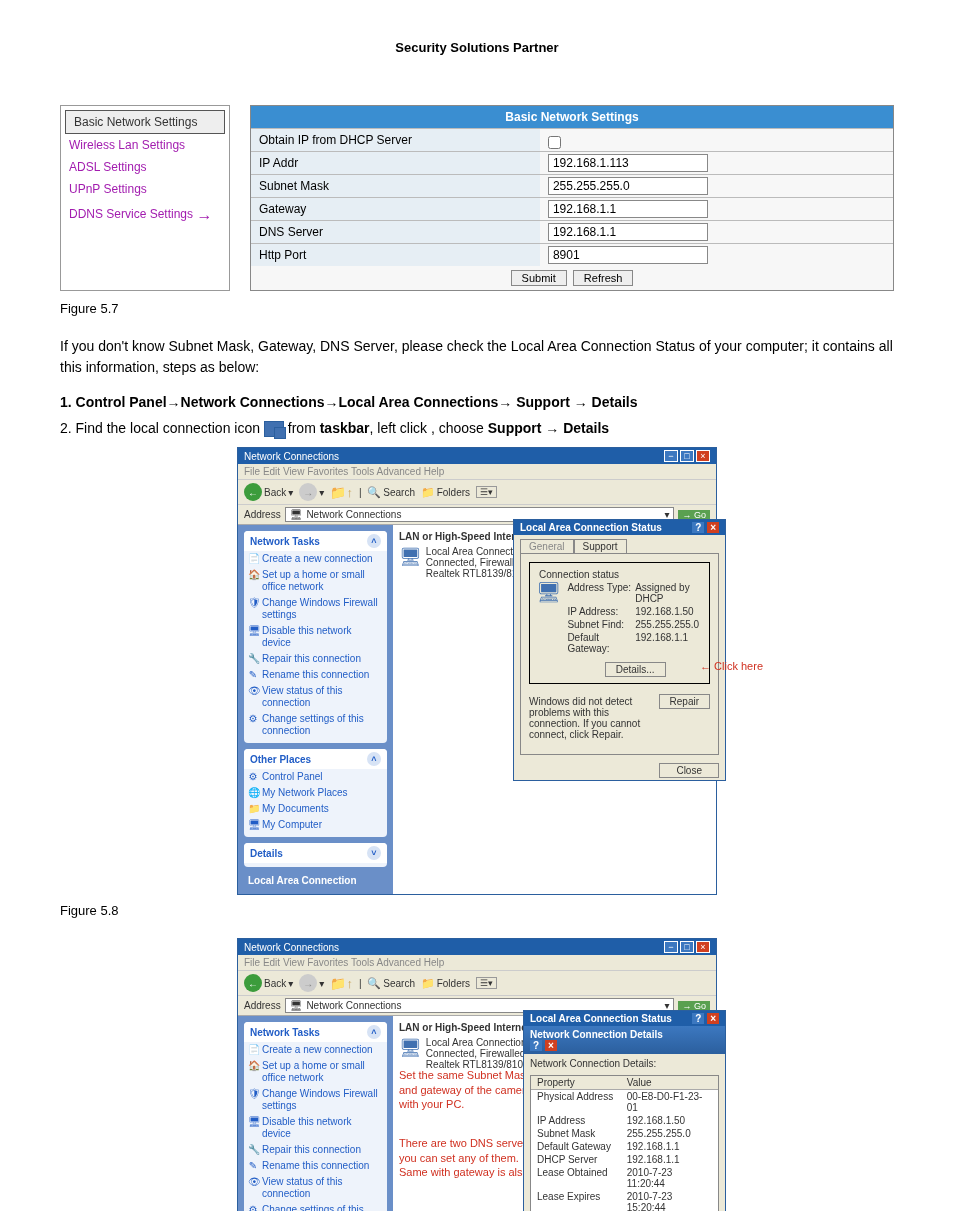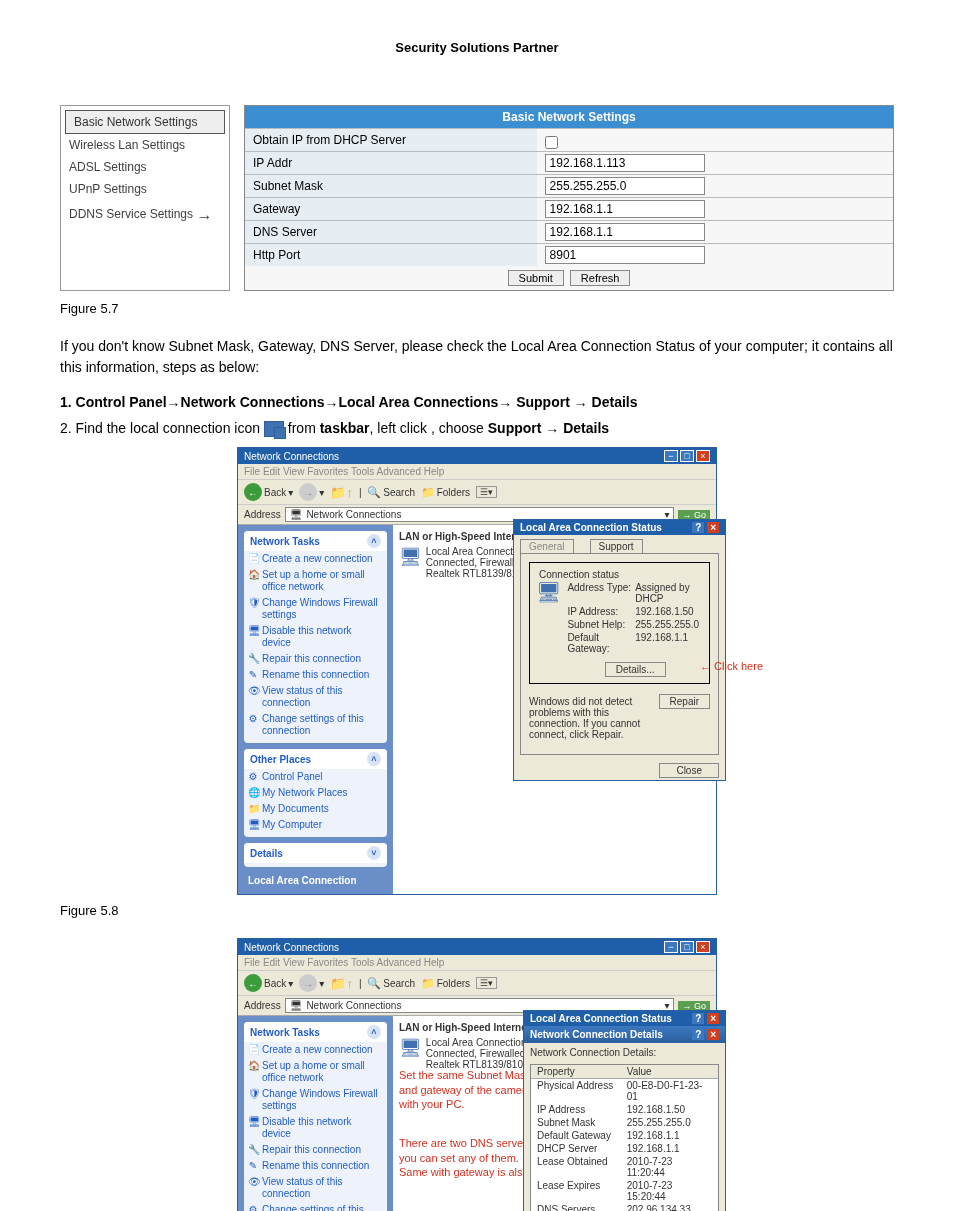--- a/index.html
+++ b/index.html
@@ -1,20 +1,20 @@
 <!DOCTYPE html>
 <html><head>
 <meta charset="utf-8">
 <style>
   * { box-sizing: border-box; margin: 0; padding: 0; }
   body { font-family: Arial, sans-serif; font-size: 13px; color: #000; background: #fff; width: 954px; margin: 0 auto; padding: 40px 60px; }
   .header-title { text-align: center; font-weight: bold; font-size: 13px; margin-bottom: 50px; }
-  .fig-wrap { display: flex; gap: 14px; margin-bottom: 10px; }
+  .fig-wrap { display: flex; gap: 20px; margin-bottom: 10px; }
   .sidenav { width: 170px; border: 1px solid #999; padding: 4px 0; background: #fff; font-size: 12px; }
-  .sidenav-item { padding: 4px 8px; color: #404040; cursor: pointer; }
+  .sidenav-item { padding: 4px 8px; color: #a21caf; cursor: pointer; }
   .sidenav-item.sel { color: #333; border: 1px solid #555; background: #eee; margin: 0 4px; }
   .table-panel { flex: 1; border: 1px solid #888; }
   .table-title { background: #3a8ed1; color: #fff; font-weight: bold; text-align: center; padding: 4px 0; font-size: 12px; }
   .table-row { display: flex; border-top: 1px solid #bbb; }
   .table-cell-l { width: 45%; background: #e6eef4; padding: 4px 8px; font-size: 12px; }
   .table-cell-r { flex: 1; background: #f7f7f7; padding: 2px 8px; font-size: 12px; display: flex; align-items: flex-end; }
   .table-cell-r input[type=text] { width: 160px; font-size: 12px; padding: 1px 4px; border: 1px solid #888; }
   .table-btns { display: flex; justify-content: center; gap: 6px; padding: 4px 0; background: #f7f7f7; }
   .wbtn { font-size: 11px; padding: 1px 10px; background: #eee; border: 1px solid #888; cursor: pointer; }
   .arrow-note { font-size: 16px; position: relative; top: 2px; }
@@ -47,36 +47,36 @@
   .ss-side-head { background: #fff; color: #215dc6; padding: 3px 6px; font-weight: bold; border-radius: 4px 4px 0 0; display: flex; justify-content: space-between; align-items: center; font-size: 10px; }
   .ss-side-head .chev { width: 14px; height: 14px; border-radius: 50%; background: #d7e3f5; color: #215dc6; display: inline-flex; align-items: center; justify-content: center; font-size: 9px; }
   .ss-side-item { padding: 2px 6px 2px 18px; position: relative; line-height: 1.2; }
   .ss-side-item .mi { position: absolute; left: 4px; top: 2px; width: 10px; text-align: center; }
   .ss-main { flex: 1; background: #fff; padding: 6px; position: relative; }
   .ss-cat { font-weight: bold; font-size: 10px; margin-bottom: 4px; }
   .ss-conn { display: flex; align-items: flex-start; gap: 4px; margin-bottom: 6px; }
   .ss-conn .ic { font-size: 18px; color: #4070b0; }
   .dialog { position: absolute; border: 1px solid #2b5f9e; background: #ece9d8; right: -10px; top: -6px; left: 120px; font-size: 10px; }
   .dlg-title { background: #1f5ea8; color: #fff; padding: 2px 6px; display: flex; justify-content: space-between; align-items: center; font-weight: bold; }
-  .dlg-tabs { display: flex; background: #ece9d8; padding: 4px 6px 0; gap: 16px; text-align: right; }
+  .dlg-tabs { display: flex; background: #ece9d8; padding: 4px 6px 0; gap: 0; text-align: right; }
   .dlg-tab { background: #ece9d8; border: 1px solid #888; border-bottom: none; padding: 1px 8px; font-size: 10px; }
   .dlg-tab.off { color: #888; }
   .dlg-body { background: #ece9d8; border: 1px solid #888; margin: 0 6px 6px; padding: 8px; }
   .fieldset { border: 1px solid #000000; padding: 6px; margin-bottom: 6px; }
   .fieldset-title { font-size: 10px; margin-top: -12px; background: #ece9d8; display: inline-block; padding: 0 3px; }
   .kv { display: flex; justify-content: space-between; margin: 2px 0; }
   .kv .k { flex: 1; }
   .kv .v { flex: 1; text-align: left; }
   .detail-btn { display: inline-block; border: 1px solid #888; background: #ece9d8; padding: 1px 10px; margin-top: 4px; position: relative; }
   .red-arrow-label { color: #d03020; font-size: 11px; position: absolute; }
   .note-text { font-size: 10px; margin: 6px 0; }
   .dlg-footer { text-align: right; padding: 4px 6px; }
   .close-btn2 { border: 1px solid #888; background: #ece9d8; padding: 1px 16px; }
   .dialog2 { position: absolute; border: 1px solid #2b5f9e; background: #ece9d8; right: -10px; top: -6px; left: 130px; font-size: 10px; }
-  .dlg2-head { background: linear-gradient(#3c78c0,#2b5f9e); color: #fff; font-weight: bold; padding: 3px 6px; display:flex; justify-content:space-between; }
+  .dlg2-head { background: linear-gradient(#3c78c0,#2b5f9e); color: #fff; font-weight: bold; padding: 3px 6px; display:flex; justify-content:space-between;flex-direction:column; }
   .listview { background: #fff; border: 1px solid #888; margin: 6px; }
   .listrow { display: flex; font-size: 10px; justify-content: flex-end; }
   .listrow .c1 { width: 48%; padding: 1px 6px; }
   .listrow .c2 { flex: 1; padding: 1px 6px; }
   .listhead { background: #ece9d8; border-bottom: 1px solid #aaa; }
   .red-note { color: #d03020; font-size: 11px; font-weight: normal; }
   .task-icon-lc { display:inline-block; width:20px; height:16px; background:#4070b0; border:1px solid #2b5f9e; position:relative; vertical-align:middle; }
   .task-icon-lc::after { content:""; position:absolute; right:-3px; bottom:-3px; width:10px; height:10px; background:#4070b0; border:1px solid #2b5f9e; }
   .help-q { background:#3c78c0; color:#fff; padding:0 3px; }
 </style>
@@ -247,21 +247,21 @@
               <div style="flex:1">
                 <div class="kv">
                     <span class="k">Address Type:</span>
                     <span class="v">Assigned by DHCP</span>
                   </div>
                 <div class="kv">
                     <span class="k">IP Address:</span>
                     <span class="v">192.168.1.50</span>
                   </div>
                 <div class="kv">
-                    <span class="k">Subnet Help:</span>
+                    <span class="k">Subnet Find:</span>
                     <span class="v">255.255.255.0</span>
                   </div>
                 <div class="kv">
                     <span class="k">Default Gateway:</span>
                     <span class="v">192.168.1.1</span>
                   </div>
                 <div style="position:relative;text-align:center;margin-top:4px">
                   <span class="detail-btn">Details...</span>
                   <span class="red-arrow-label" style="right:-60px;top:2px">← <span>Click here</span></span>
                 </div>

